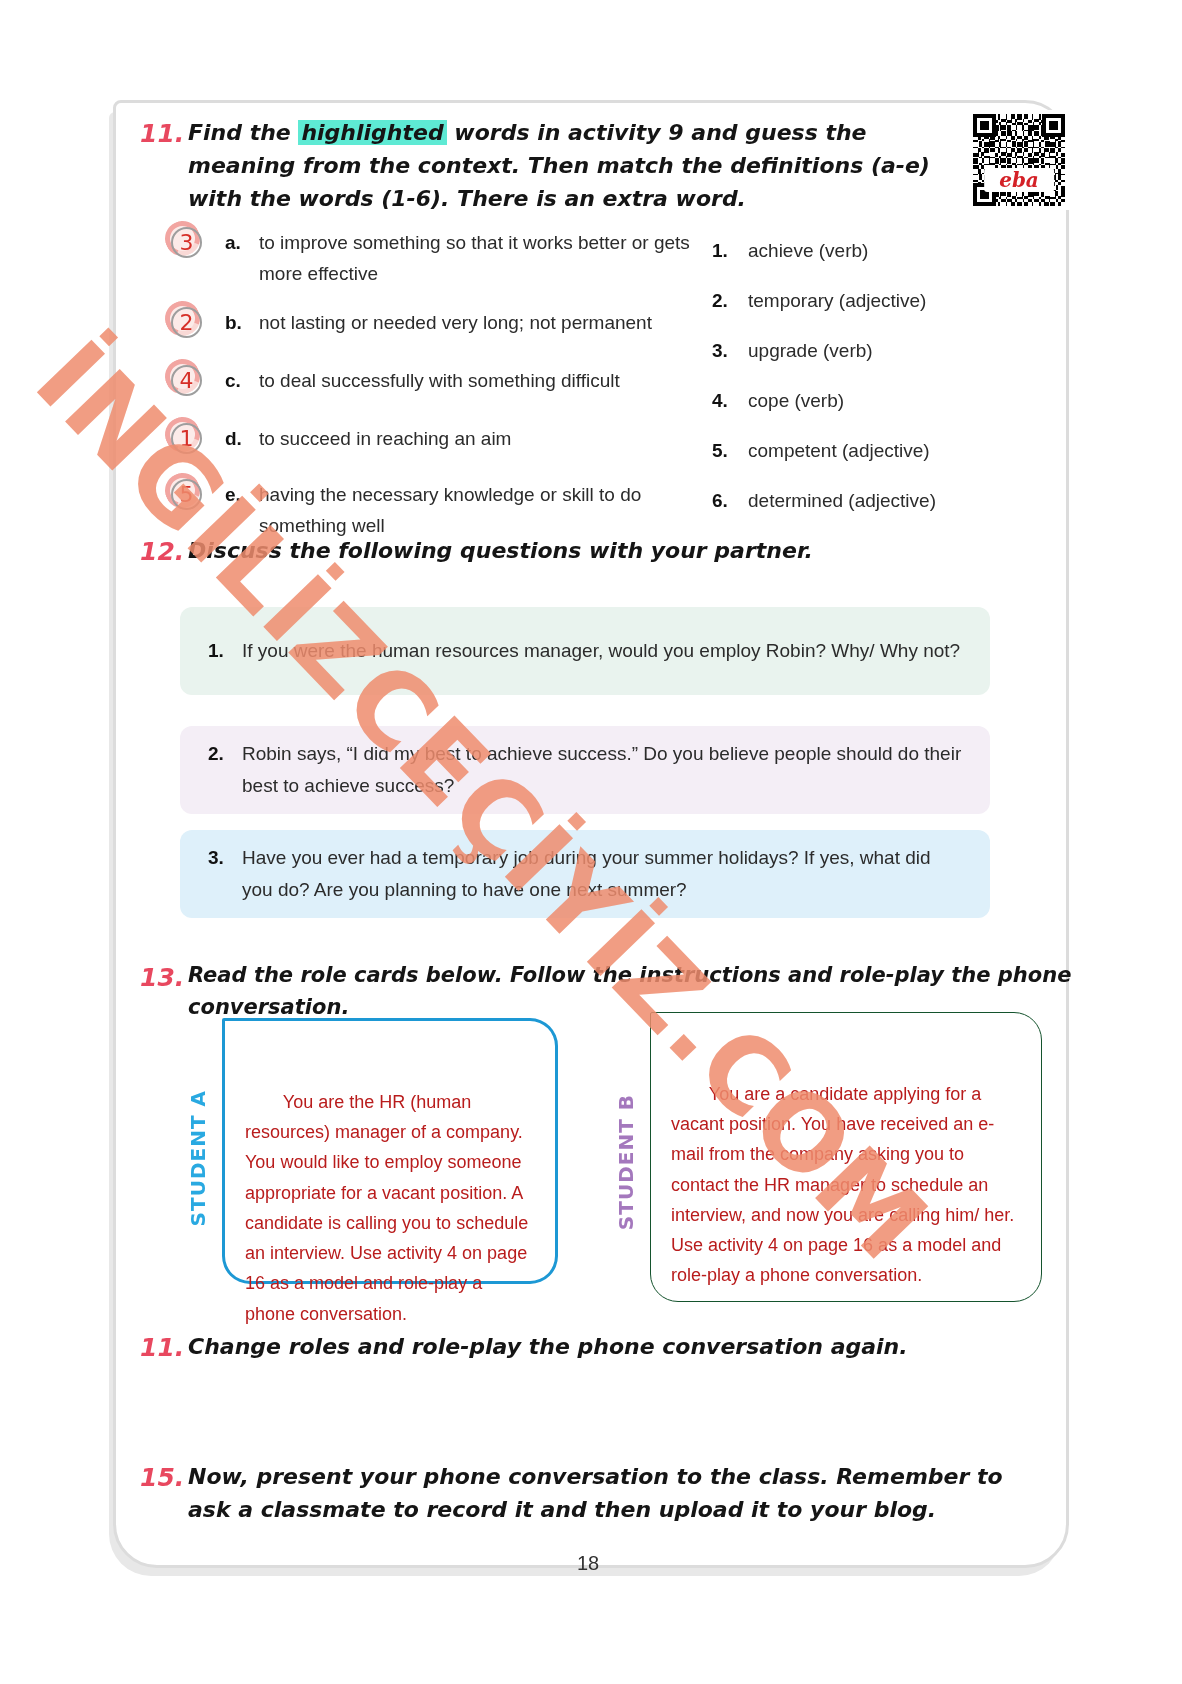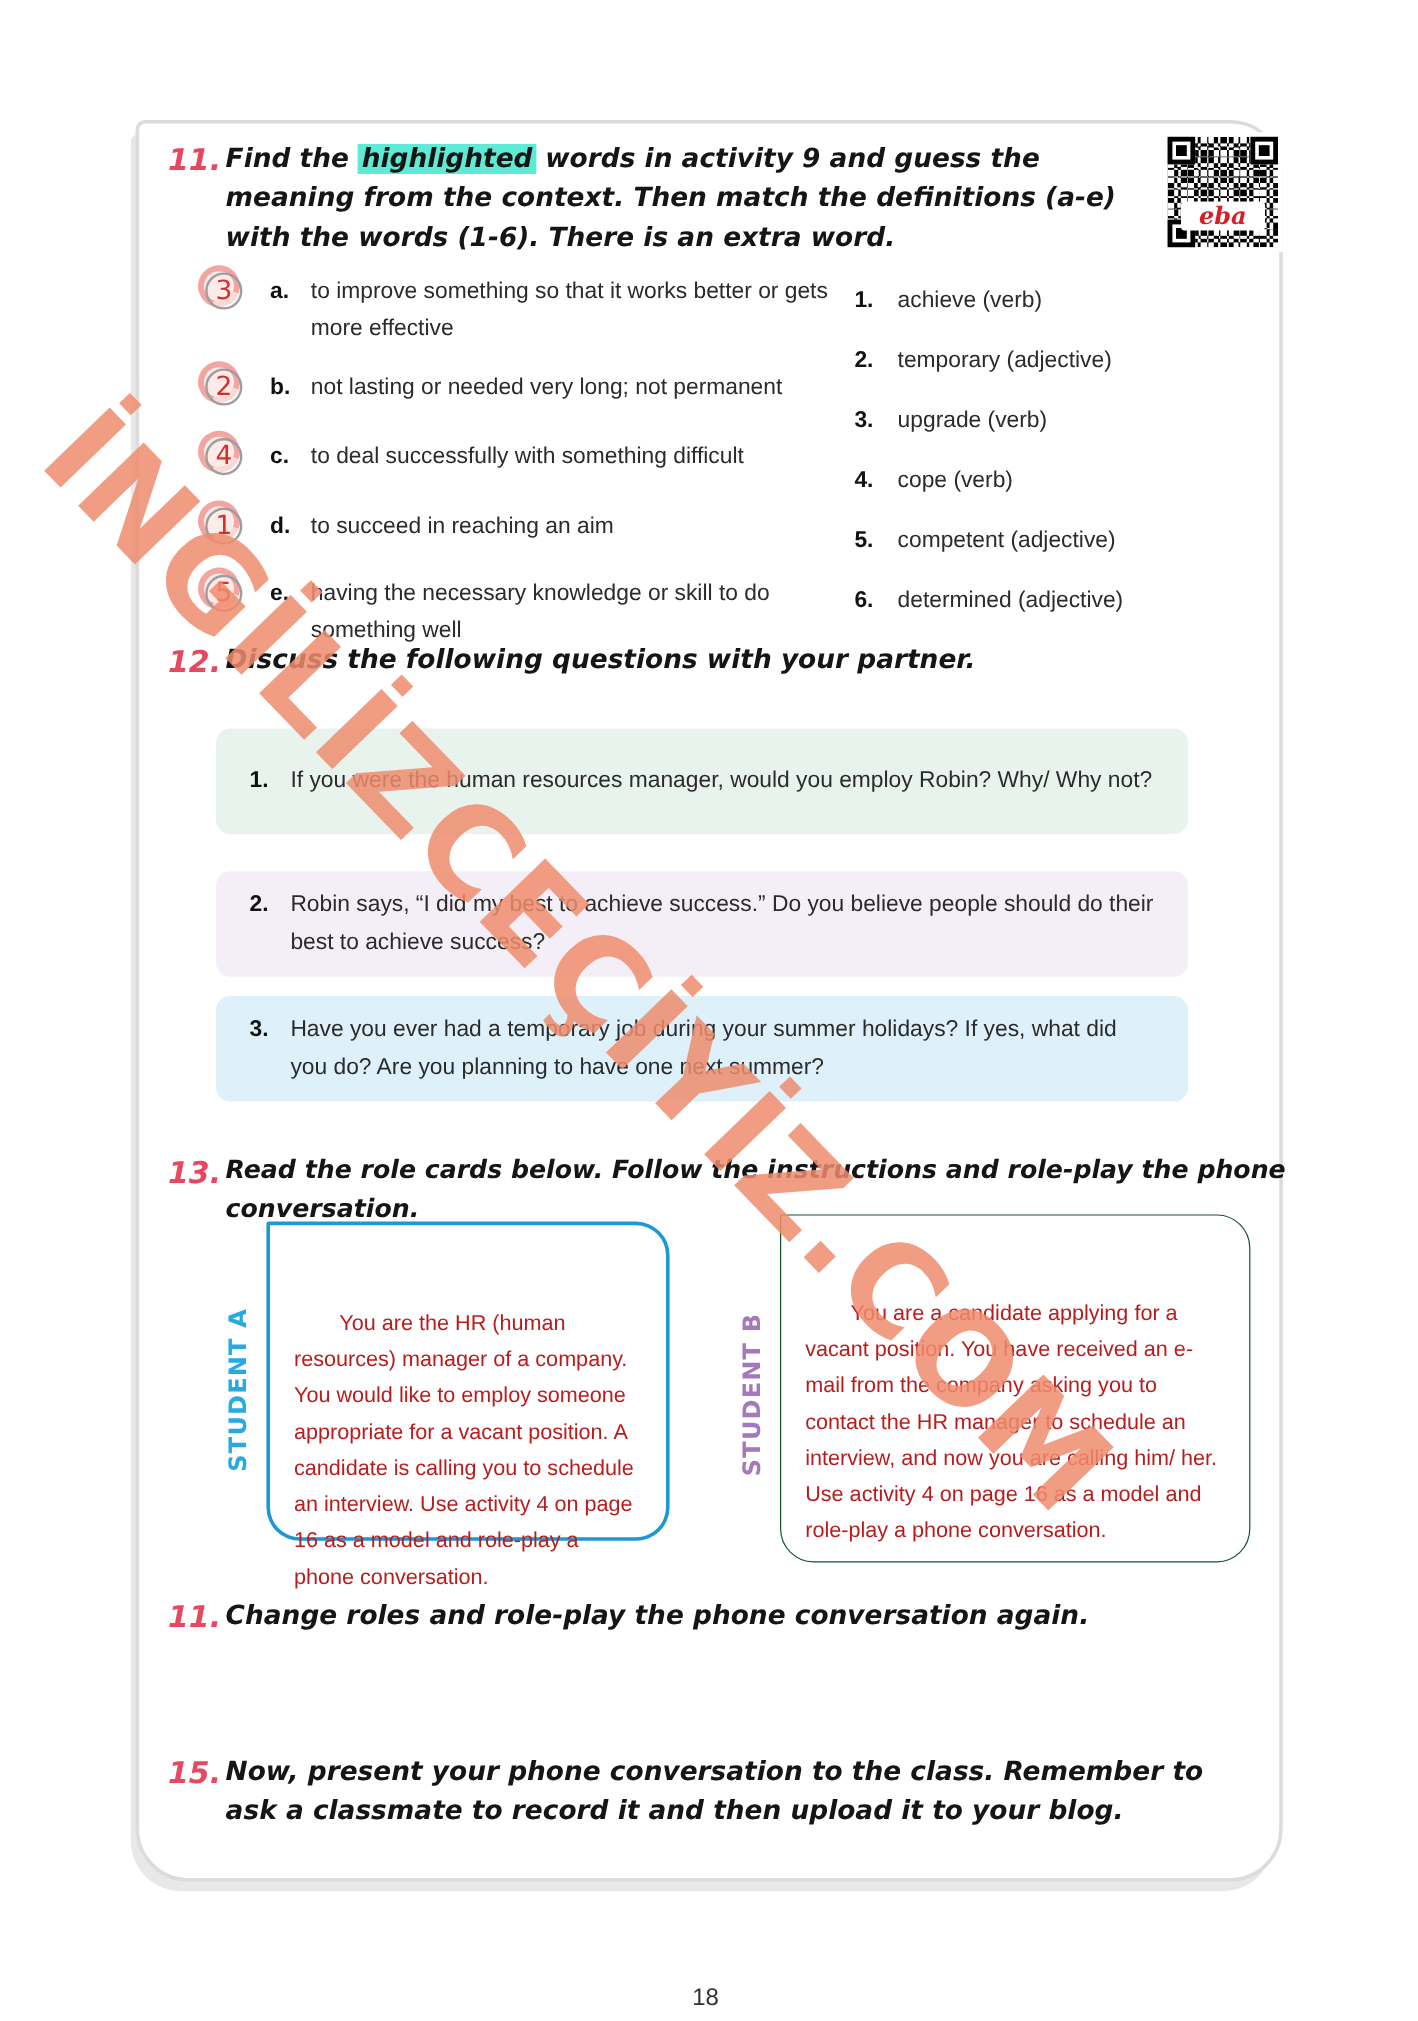--- a/index.html
+++ b/index.html
@@ -61,21 +61,21 @@
   
   .card { position:absolute; box-sizing:border-box; border-radius:2px 28px 28px 28px; background:#fff; }
   .card.a { left:222px; top:1018px; width:336px; height:266px; border:3px solid #1d98d4; }
   .card.b { left:650px; top:1012px; width:392px; height:290px; border:1px solid #14532d; }
   .card-text { padding:22px 18px 10px 20px; font-size:18px; line-height:1.68; color:#b91c1c; text-indent:2.1em;margin-top:44px; }
   .vlabel { position:absolute; writing-mode:vertical-rl; transform:rotate(180deg);
     font-family:"DejaVu Sans", sans-serif; font-weight:700; font-size:20px; letter-spacing:1px; }
   .vlabel.a { left:186px; top:1090px; color:#29a9e1; }
   .vlabel.b { left:614px; top:1094px; color:#a478bd; }
   
-  .pageno { position:absolute; left:113px; top:1654px; width:950px; text-align:center;
+  .pageno { position:absolute; left:113px; top:1552px; width:950px; text-align:center;
     font-size:20px; color:#333; }
   
   .watermark { position:absolute; left:100px; top:318px; z-index:40;
     font-family:"DejaVu Sans", sans-serif; font-weight:700; font-size:104px;
     color:rgba(239,140,109,0.85); white-space:nowrap;
     transform:rotate(46deg); transform-origin:left top; pointer-events:none; letter-spacing:2px; }
 </style>
 </head>
 <body>
 

